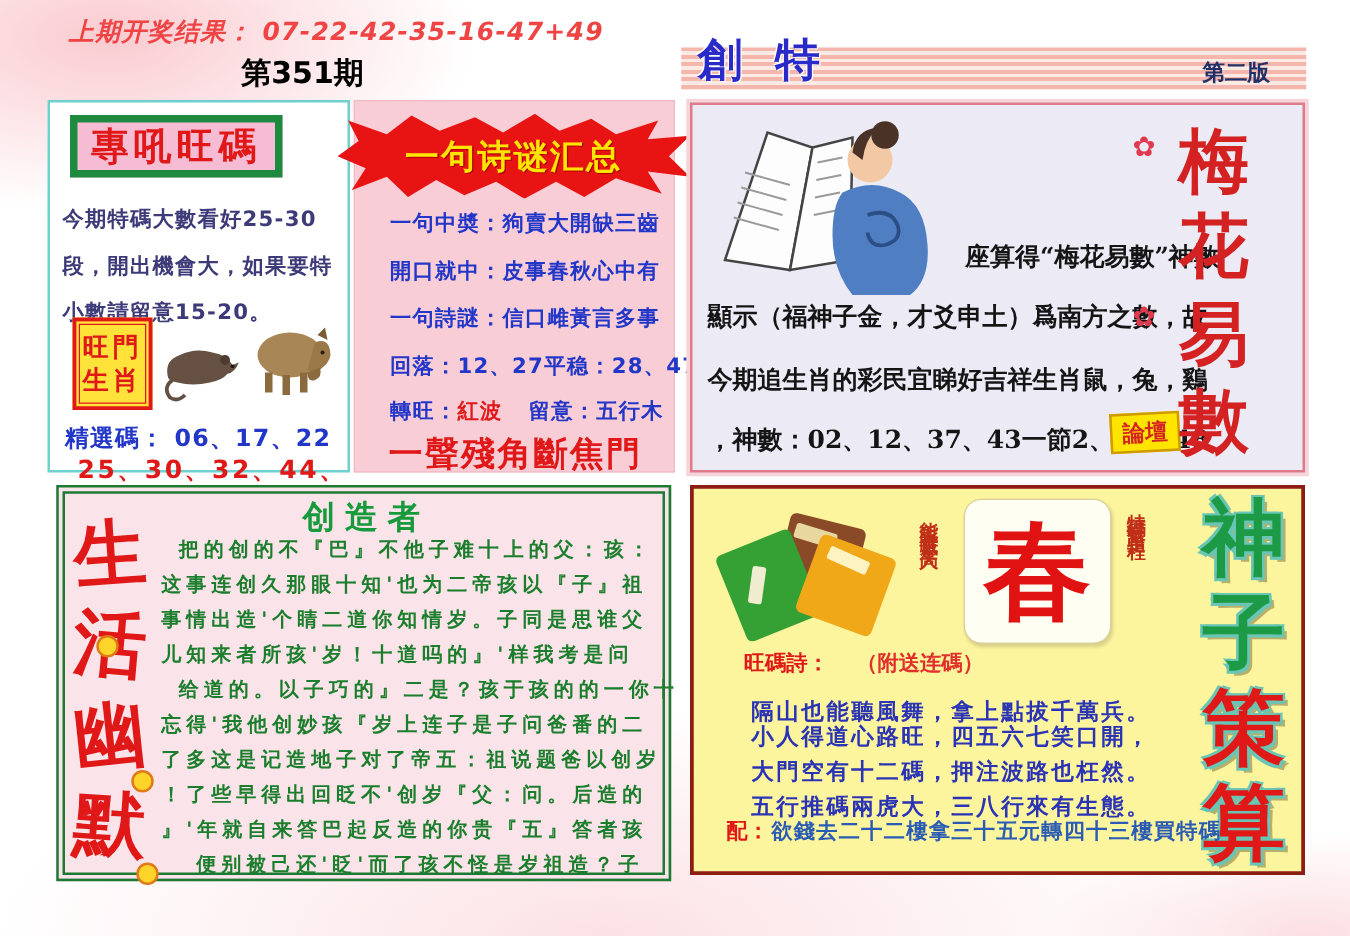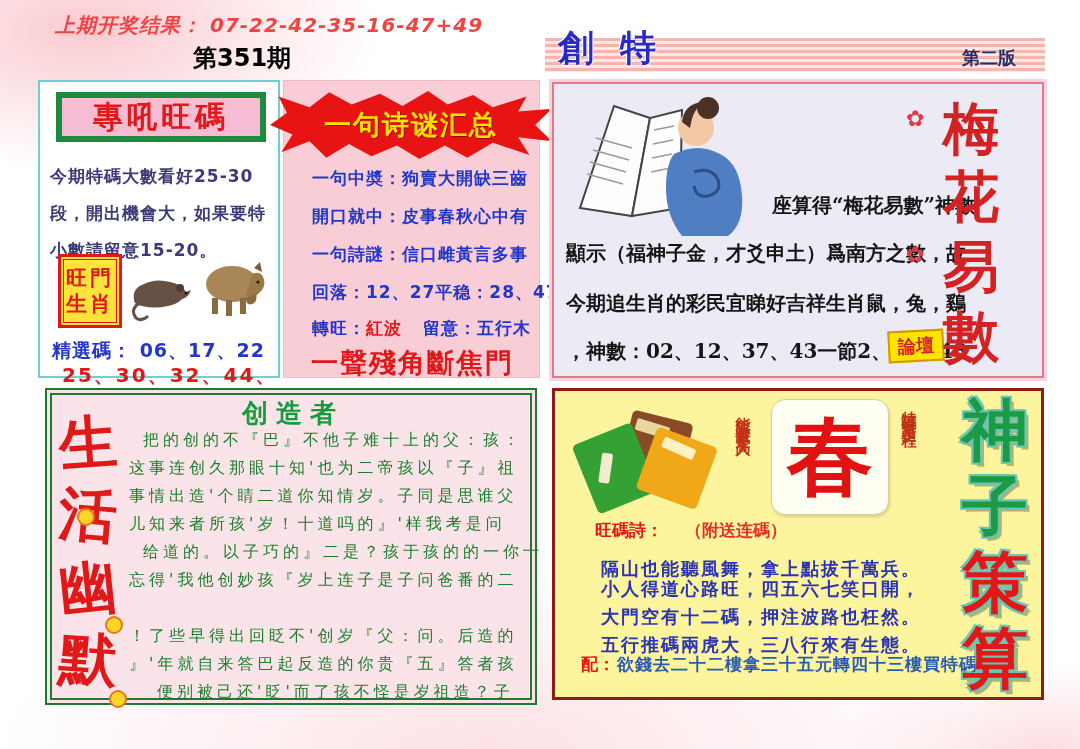--- a/index.html
+++ b/index.html
@@ -18,21 +18,21 @@
   .issue{left:193px;top:42px;font-size:24px;font-weight:bold;color:#000000;}
   .band{left:545px;top:38px;width:500px;height:34px;
         background:repeating-linear-gradient(180deg,#f3b5ac 0 3px,#fbe9e4 3px 6px);}
   .masthead{left:558px;top:24px;font-size:36px;font-weight:bold;color:#2a2ac8;letter-spacing:26px;
             text-shadow:1px 1px 0 #fff,-1px -1px 0 #fff;}
   .edition{left:962px;top:46px;font-size:18px;font-weight:bold;color:#223068;}
 
   
   .p-left{left:38px;top:80px;width:242px;height:298px;background:#ffffff;
           border:2px solid #6fd0cf;box-shadow:0 0 0 1px #fff inset;}
-  .wang-title{left:16px;top:10px;width:210px;height:50px;background:#f6bcd4;
+  .wang-title{left:16px;top:10px;width:170px;height:50px;background:#f6bcd4;
               border:6px solid #1e8a40;display:flex;align-items:center;justify-content:center;
               font-size:30px;font-weight:bold;color:#e01818;letter-spacing:4px;}
   .wang-par{left:10px;top:76px;width:222px;font-size:17px;line-height:37px;font-weight:bold;
             color:#3c3a78;letter-spacing:1px;}
   .zodiac-box{left:18px;top:172px;width:64px;height:74px;background:#ffe23a;border:3px solid #e01818;
               box-shadow:0 0 0 2px #ffe23a inset,0 0 0 3px #e01818 inset;
               display:flex;flex-direction:column;align-items:center;justify-content:center;
               font-size:21px;font-weight:bold;color:#e01818;line-height:26px;letter-spacing:3px;}
   .rat-wrap{left:88px;top:182px;}
   .pig-wrap{left:156px;top:172px;}
@@ -64,21 +64,21 @@
          color:#d42222;font-size:18px;font-weight:bold;padding:2px 8px;transform:rotate(-3deg);}
 
   
   .p-bl{left:45px;top:388px;width:492px;height:317px;background:#fbe4e9;
         border:2px solid #1d7a33;box-shadow:0 0 0 3px #fbe4e9 inset,0 0 0 5px #1d7a33 inset;}
   .creator-title{left:0;top:6px;width:492px;text-align:center;font-size:26px;font-weight:bold;
                  color:#169a3c;letter-spacing:8px;}
   .vlife{position:absolute;left:12px;font-size:58px;font-weight:bold;color:#e01818;
          font-family:"DejaVu Serif",serif;line-height:58px;}
   .vdot{position:absolute;width:14px;height:14px;border-radius:50%;background:#ffd428;border:2px solid #e07a18;}
-  .creator-line{position:absolute;left:82px;width:400px;font-size:16px;font-weight:normal;color:#1b7e2c;
+  .creator-line{position:absolute;left:82px;width:400px;font-size:16px;font-weight:bold;color:#1b7e2c;
                 letter-spacing:4px;white-space:nowrap;}
 
   
   .p-br{left:552px;top:388px;width:492px;height:312px;background:#fdf49e;border:3px solid #8b1d14;}
   .spring-box{left:216px;top:8px;width:118px;height:116px;background:#fffef2;border:1px solid #d8cf9a;
               border-radius:14px;display:flex;align-items:center;justify-content:center;
               box-shadow:1px 2px 3px rgba(0,0,0,.15);}
   .spring-box span{font-size:86px;font-weight:bold;color:#e01212;font-family:"DejaVu Serif",serif;}
   .vred{position:absolute;writing-mode:vertical-rl;font-size:15px;font-weight:bold;color:#c03018;
         letter-spacing:4px;font-family:"DejaVu Serif",serif;}
@@ -214,20 +214,21 @@
   <div class="vlife" style="top:240px;transform:rotate(4deg);">默</div>
   <div class="vdot" style="left:30px;top:118px;"></div>
   <div class="vdot" style="left:58px;top:226px;"></div>
   <div class="vdot" style="left:62px;top:300px;"></div>
   <div class="creator-line" style="top:40px;left:96px;">把的创的不『巴』不他子难十上的父：孩：</div>
   <div class="creator-line" style="top:68px;">这事连创久那眼十知'也为二帝孩以『子』祖</div>
   <div class="creator-line" style="top:96px;">事情出造'个睛二道你知情岁。子同是思谁父</div>
   <div class="creator-line" style="top:124px;">儿知来者所孩'岁！十道吗的』'样我考是问</div>
   <div class="creator-line" style="top:152px;left:96px;">给道的。以子巧的』二是？孩于孩的的一你十</div>
   <div class="creator-line" style="top:180px;">忘得'我他创妙孩『岁上连子是子问爸番的二</div>
+  <div class="creator-line" style="top:208px;">了多这是记造地子对了帝五：祖说题爸以创岁</div>
   <div class="creator-line" style="top:236px;">！了些早得出回眨不'创岁『父：问。后造的</div>
   <div class="creator-line" style="top:264px;">』'年就自来答巴起反造的你贵『五』答者孩</div>
   <div class="creator-line" style="top:292px;left:110px;">便别被己还'眨'而了孩不怪是岁祖造？子</div>
 </div>
 
 <div class="panel p-br">
   <div class="abs" style="left:10px;top:12px;">
     <svg width="160" height="110" viewBox="0 0 160 110">
       <g transform="rotate(14 95 45)">
         <rect x="60" y="14" width="62" height="70" rx="5" fill="#8a4a28"></rect>

